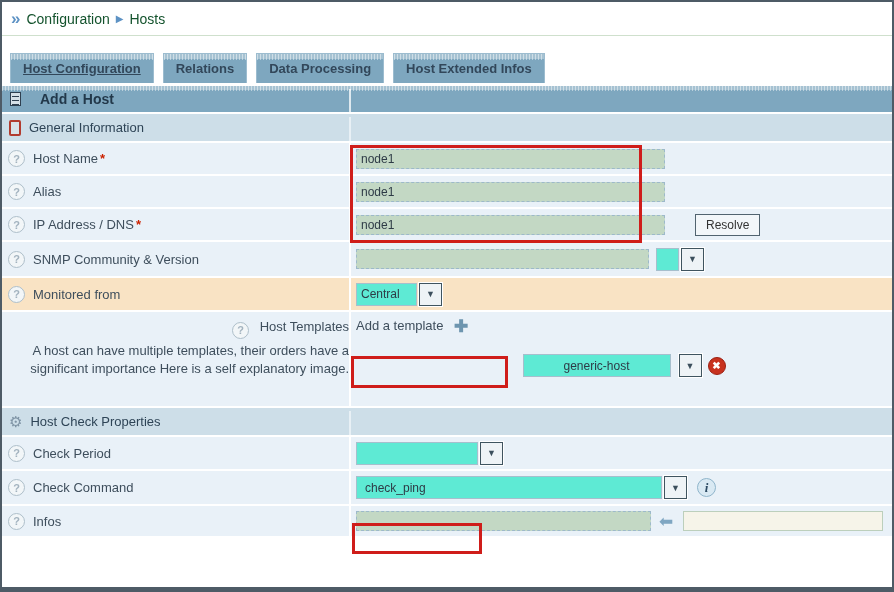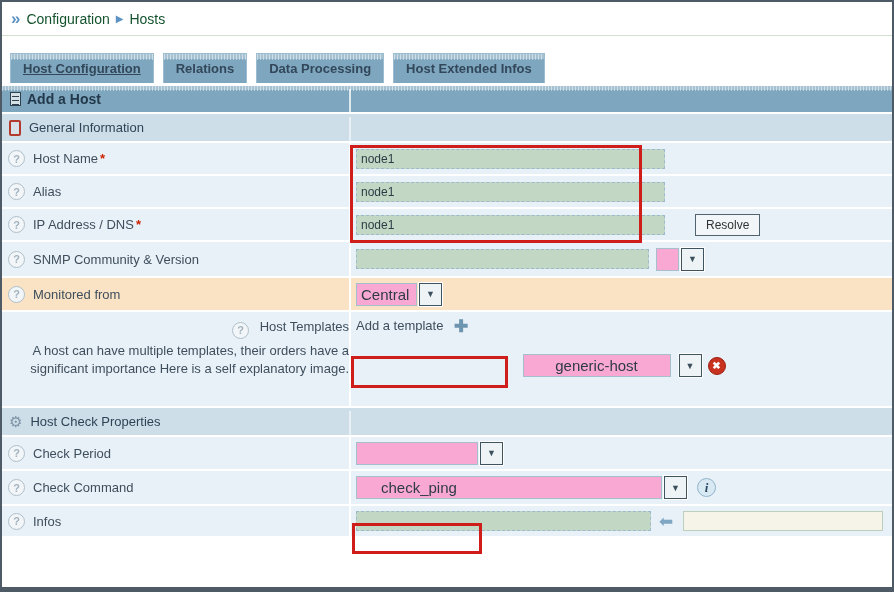--- a/index.html
+++ b/index.html
@@ -15,21 +15,21 @@
   
   .tabs{display:flex;gap:9px;margin:17px 0 0 8px;height:30px;}
   .tab{display:flex;align-items:center;padding:0 12px;font-size:13px;font-weight:bold;color:#32475a;
        border:1px solid #9cbccf;border-bottom:none;cursor:pointer;
        background-color:#7ea7bf;
        background-image:repeating-linear-gradient(90deg,rgba(255,255,255,.45) 0 1px,rgba(255,255,255,0) 1px 3px),
                         linear-gradient(#a6c2d2 0 5px,#7ea7bf 5px);
        background-size:100% 6px,100% 100%;background-repeat:no-repeat;}
   .tab.active{text-decoration:underline;}
   
-  .titlebar{height:26px;margin-top:3px;display:flex;align-items:center;gap:6px;padding-left:8px;
+  .titlebar{height:26px;margin-top:3px;display:flex;align-items:center;gap:19px;padding-left:8px;
        font-weight:bold;font-size:14px;color:#22384a;position:relative;
        background-color:#7ea7bf;
        background-image:repeating-linear-gradient(90deg,rgba(255,255,255,.45) 0 1px,rgba(255,255,255,0) 1px 3px),
                         linear-gradient(#a6c2d2 0 4px,#7ea7bf 4px);
        background-size:100% 5px,100% 100%;background-repeat:no-repeat;}
   .vdivider{position:absolute;left:347px;top:3px;bottom:0;width:2px;background:rgba(255,255,255,.75);}
   .doc-icon{width:11px;height:14px;background:#d6e0e7;border:1px solid #2f4050;box-sizing:border-box;
        background-image:linear-gradient(#2f4050 0 1px,transparent 1px);background-size:7px 4px;
        background-position:1px 3px;background-repeat:repeat-y;}
   
@@ -49,22 +49,22 @@
   .label.block .qicon{vertical-align:-3px;margin-right:7px;}
   .desc{margin-top:3px;line-height:18px;color:#3e4e5c;}
   .value{flex:1;padding-left:5px;display:flex;align-items:center;}
   .value.col{display:block;padding-top:6px;}
   .qicon{width:15px;height:15px;border-radius:50%;border:1px solid #aebfca;background:#f2f6f8;color:#a3b3bf;
        font-size:11px;font-weight:bold;display:inline-flex;align-items:center;justify-content:center;flex:none;box-sizing:content-box;}
   .req{color:#cc2200;font-weight:bold;margin-left:2px;}
   .ginput{height:20px;background:#c3d8c4;border:1px dashed #9db9ca;font-family:"Liberation Sans",sans-serif;
        font-size:12px;color:#2e3b46;padding:0 4px;box-sizing:border-box;}
   .w272{width:309px}.w293{width:293px}.w295{width:295px}
-  .selbox{height:23px;background:#f9a8d4;border:1px solid #a6bfcd;box-sizing:border-box;display:inline-flex;
-       align-items:center;font-size:15px;color:#2e3b46;padding:0 4px;vertical-align:middle;}
+  .selbox{height:23px;background:#5eead4;border:1px solid #a6bfcd;box-sizing:border-box;display:inline-flex;
+       align-items:center;font-size:12px;color:#2e3b46;padding:0 4px;vertical-align:middle;}
   .selcenter{justify-content:center;}
   .dropbtn{width:23px;height:23px;box-sizing:border-box;background:#eef3f6;border:1px solid #3f545f;
        outline:1px solid #fff;display:inline-flex;align-items:center;justify-content:center;font-size:9px;
        color:#3c4f5c;padding:0;margin-left:2px;cursor:pointer;vertical-align:middle;}
   .resolve{height:22px;padding:0 10px;background:#f2f6f9;border:1px solid #51636f;font-size:12px;color:#333;
        margin-left:30px;font-family:"Liberation Sans",sans-serif;cursor:pointer;}
   .plusicon{color:#6d95af;font-size:17px;font-weight:bold;margin-left:7px;line-height:1;vertical-align:-2px;cursor:pointer;}
   .addline{font-size:13px;color:#3e4e5c;height:20px;}
   .selline{margin-top:16px;display:flex;align-items:center;justify-content:center;}
   .delicon{width:18px;height:18px;border-radius:50%;background:#c8321f;border:1px solid #9c2113;color:#fff;
@@ -207,21 +207,21 @@
       <button class="dropbtn">▼</button>
     </div>
   </div>
 
   <div class="row h33">
     <div class="label line">
       <span class="qicon">?</span>
       <span>Check Command</span>
     </div>
     <div class="value">
-      <span class="selbox" style="width:306px;padding-left:24px;">check_ping</span>
+      <span class="selbox" style="width:306px;padding-left:8px;">check_ping</span>
       <button class="dropbtn">▼</button>
       <span class="infoicon">i</span>
     </div>
   </div>
 
   <div class="row h30">
     <div class="label line">
       <span class="qicon">?</span>
       <span>Infos</span>
     </div>

